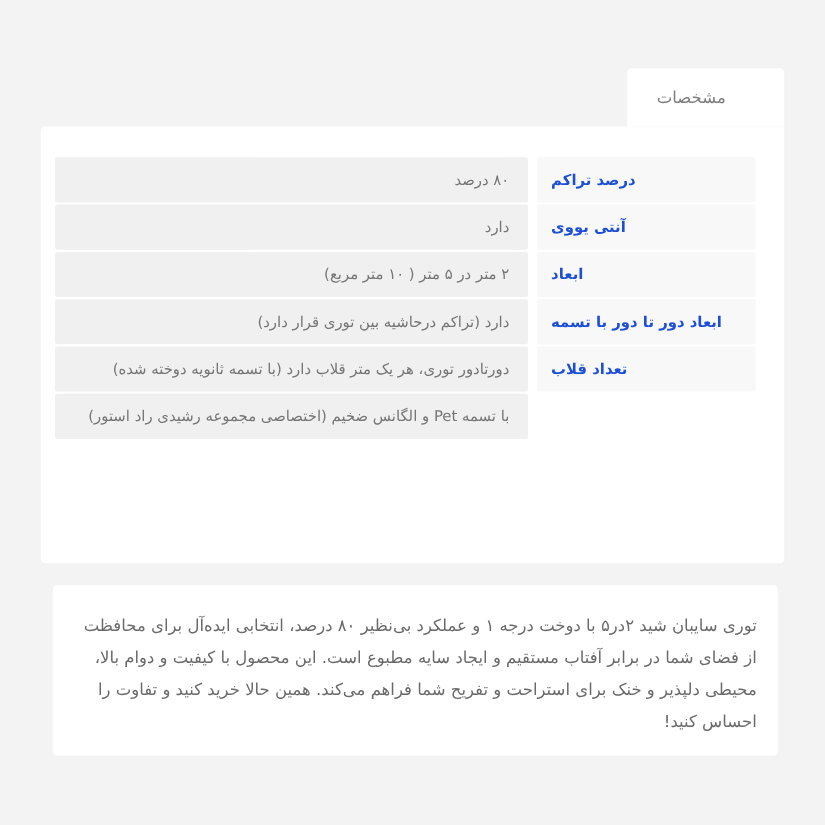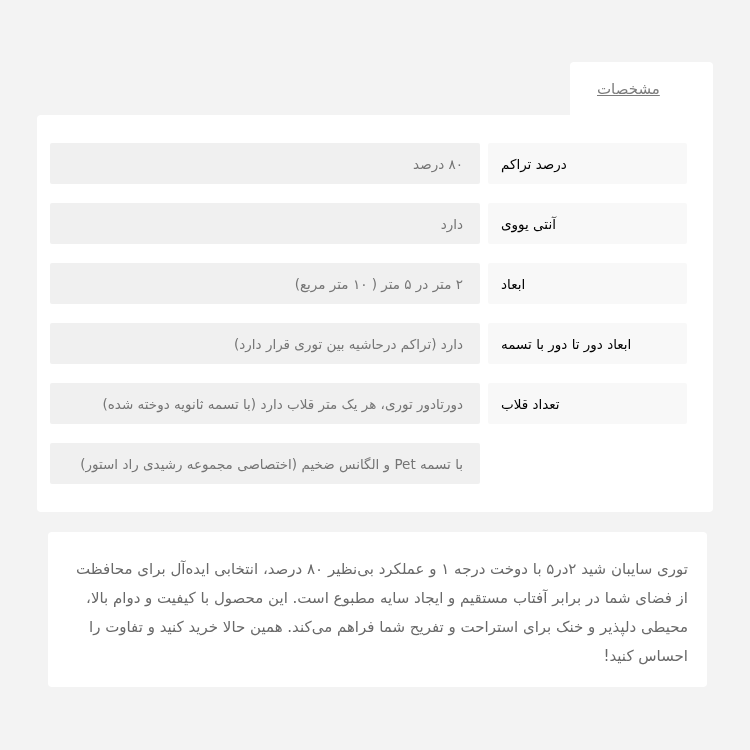--- a/index.html
+++ b/index.html
@@ -26,36 +26,35 @@
     justify-content: flex-end;
     padding-left: 27px;
     direction: rtl;
   }
   .spec-tab .tab-label {
     direction: rtl;
     font-size: 15px;
     color: #7c7c7c;
     padding-right: 0;
     margin-right: 27px;
-    text-decoration: underline;
   }
   
   .spec-card {
     position: absolute;
     left: 37px; top: 115px;
     width: 676px; height: 397px;
     background: #ffffff;
     border-radius: 4px 0 4px 4px;
     padding: 28px 26px 0 13px;
   }
   .spec-row {
     display: flex;
     flex-direction: row;
     height: 41px;
-    margin-bottom: 19px;
+    margin-bottom: 2px;
   }
   .spec-value {
     width: 430px;
     background: #f0f0f0;
     border-radius: 2px;
     display: flex;
     align-items: center;
     justify-content: flex-end;
     padding-right: 17px;
     overflow: visible;
@@ -74,22 +73,22 @@
     border-radius: 2px;
     display: flex;
     align-items: center;
     justify-content: flex-start;
     padding-left: 13px;
   }
   .spec-label span {
     direction: rtl;
     unicode-bidi: plaintext;
     font-size: 13.5px;
-    font-weight: normal;
-    color: #000000;
+    font-weight: bold;
+    color: #1d4ed8;
     white-space: nowrap;
   }
   
   .desc-card {
     position: absolute;
     left: 48px; top: 532px;
     width: 659px; height: 155px;
     background: #ffffff;
     border-radius: 4px;
     padding: 20px 19px 14px 19px;

